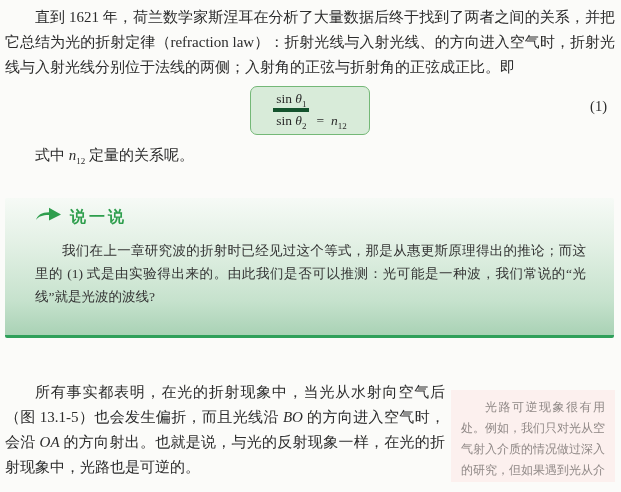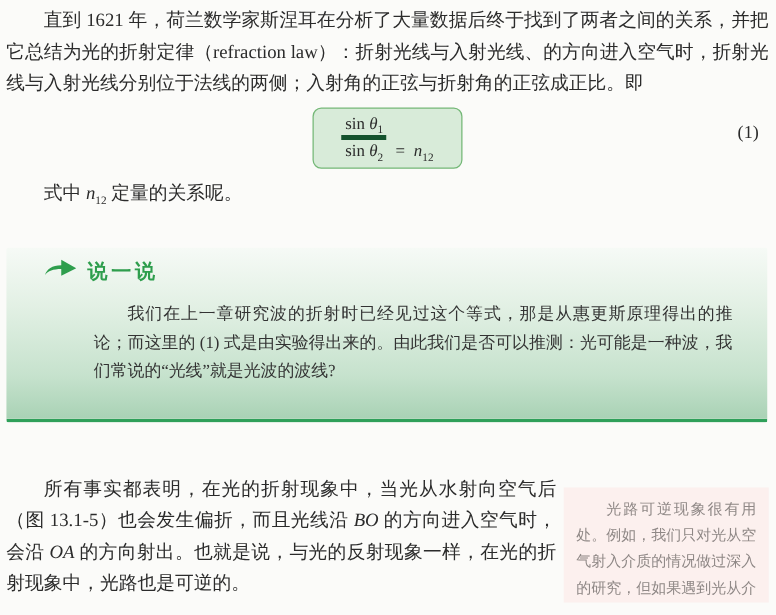--- a/index.html
+++ b/index.html
@@ -77,21 +77,20 @@
     letter-spacing: 3px;
   }
   .arrow-icon { display: inline-flex; }
   .discuss-body {
     margin-top: 6px;
     font-size: 13.5px;
     line-height: 23px;
     text-align: justify;
     text-indent: 2em;
     color: #333333;
-    margin-left: 40px;
   }
 
   
   .bottom-row {
     display: flex;
     margin-top: 42px;
     align-items: flex-start;
   }
   .bottom-left {
     width: 446px;

